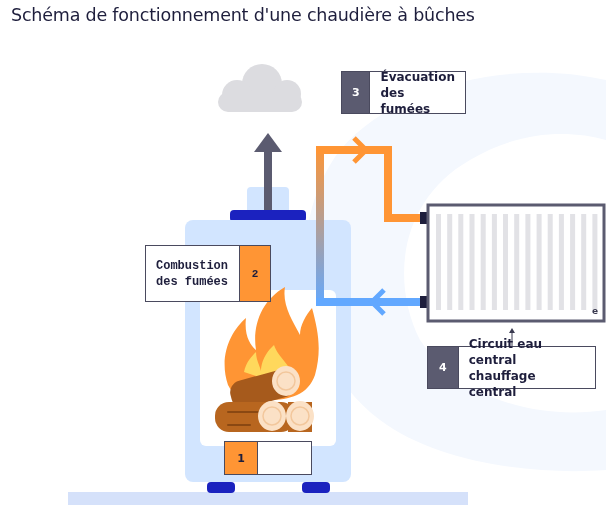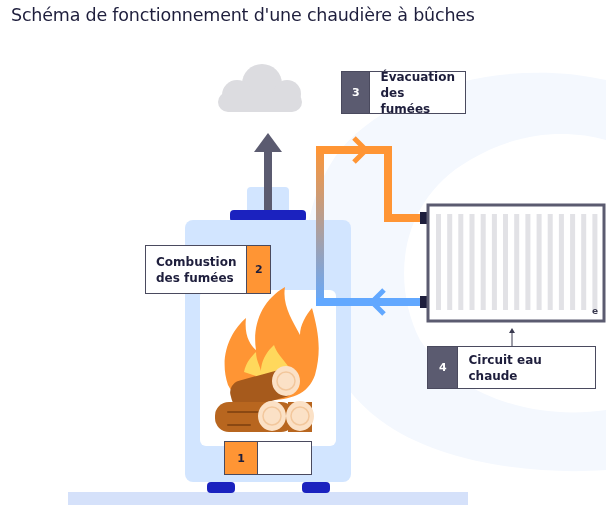--- a/index.html
+++ b/index.html
@@ -121,34 +121,35 @@
 <div class="label-box" style="left:341px; top:71px; width:125px; height:43px;">
   <div class="num dark left" style="width:32px;">3</div>
   <div class="txt">
     <div>
       <div>Évacuation</div>
       <div>des fumées</div>
     </div>
   </div>
 </div>
 
-<div class="label-box" style="left:145px; top:245px; width:126px; height:49px;">
+<div class="label-box" style="left:145px; top:245px; width:126px; height:57px;font-family:Liberation Mono, monospace;">
   <div class="txt" style="flex:1;">
     <div>
       <div>Combustion</div>
       <div>des fumées</div>
     </div>
   </div>
   <div class="num orange right" style="width:30px;">2</div>
 </div>
 
 <div class="label-box" style="left:224px; top:441px; width:88px; height:34px;">
   <div class="num orange left" style="width:32px;">1</div>
 </div>
 
 <div class="label-box" style="left:427px; top:346px; width:169px; height:43px;">
   <div class="num dark left" style="width:32px;">4</div>
   <div class="txt">
     <div>
-      <div>Circuit eau chaude</div>
+      <div>Circuit eau central</div>
+      <div>chauffage central</div>
     </div>
   </div>
 </div>
 
 </body></html>

